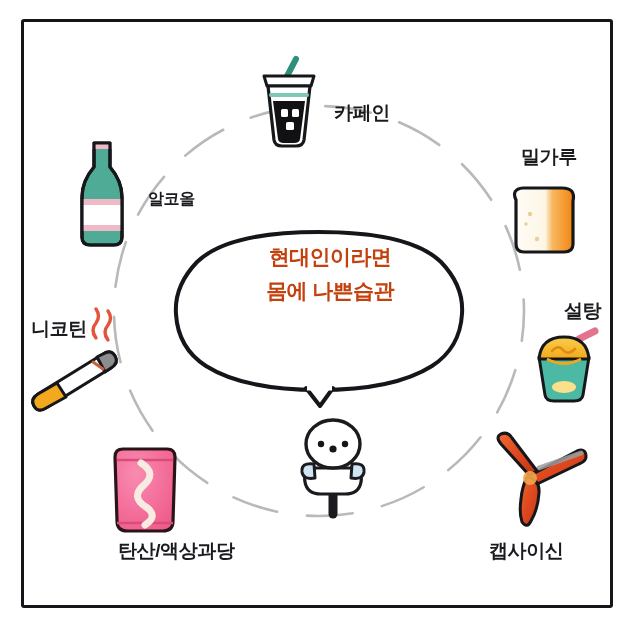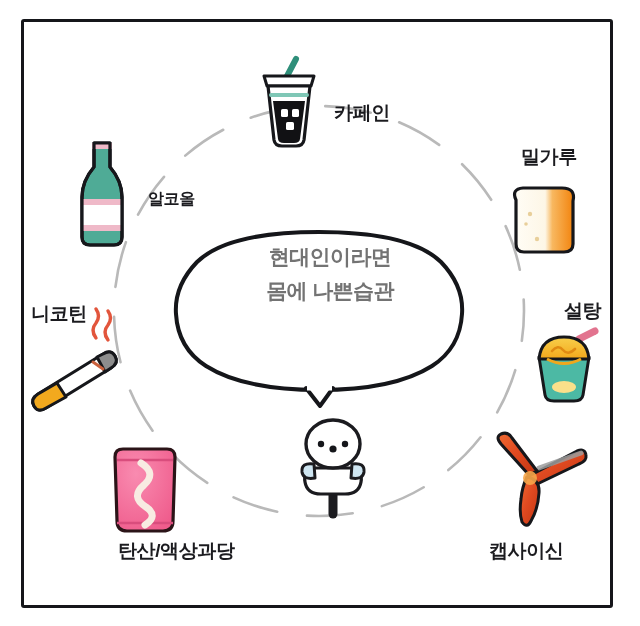--- a/index.html
+++ b/index.html
@@ -44,35 +44,35 @@
     font-weight: bold;
     color: #1b1b1f;
     white-space: nowrap;
     letter-spacing: -0.4px;
   }
   #label-caffeine   { left: 334px; top: 100px; font-size: 19px; }
   #label-flour      { left: 521px; top: 144px; font-size: 19px; }
   #label-sugar      { left: 553px; top: 298px; font-size: 19px; margin-left: 11px; }
   #label-capsaicin  { left: 489px; top: 538px; font-size: 19px; }
   #label-soda       { left: 88px;  top: 538px; font-size: 19px; margin-left: 30px; }
-  #label-nicotine   { left: 31px;  top: 301px; font-size: 19px; }
+  #label-nicotine   { left: 31px;  top: 316px; font-size: 19px; }
   #label-alcohol    { left: 148px; top: 161px; font-size: 16px; margin-top: 28px; }
 
   
   .bubble-text {
     position: absolute;
     left: 200px;
     top: 240px;
     width: 260px;
     text-align: center;
     font-family: "Liberation Sans", sans-serif;
     font-weight: bold;
     font-size: 21px;
     line-height: 34px;
-    color: #737373;
+    color: #c2410c;
     letter-spacing: -0.6px;
   }
   .bubble-text div { display: block; }
 </style>
 </head>
 <body>
 
 <div id="infographic">
 
   <div class="frame"></div>

